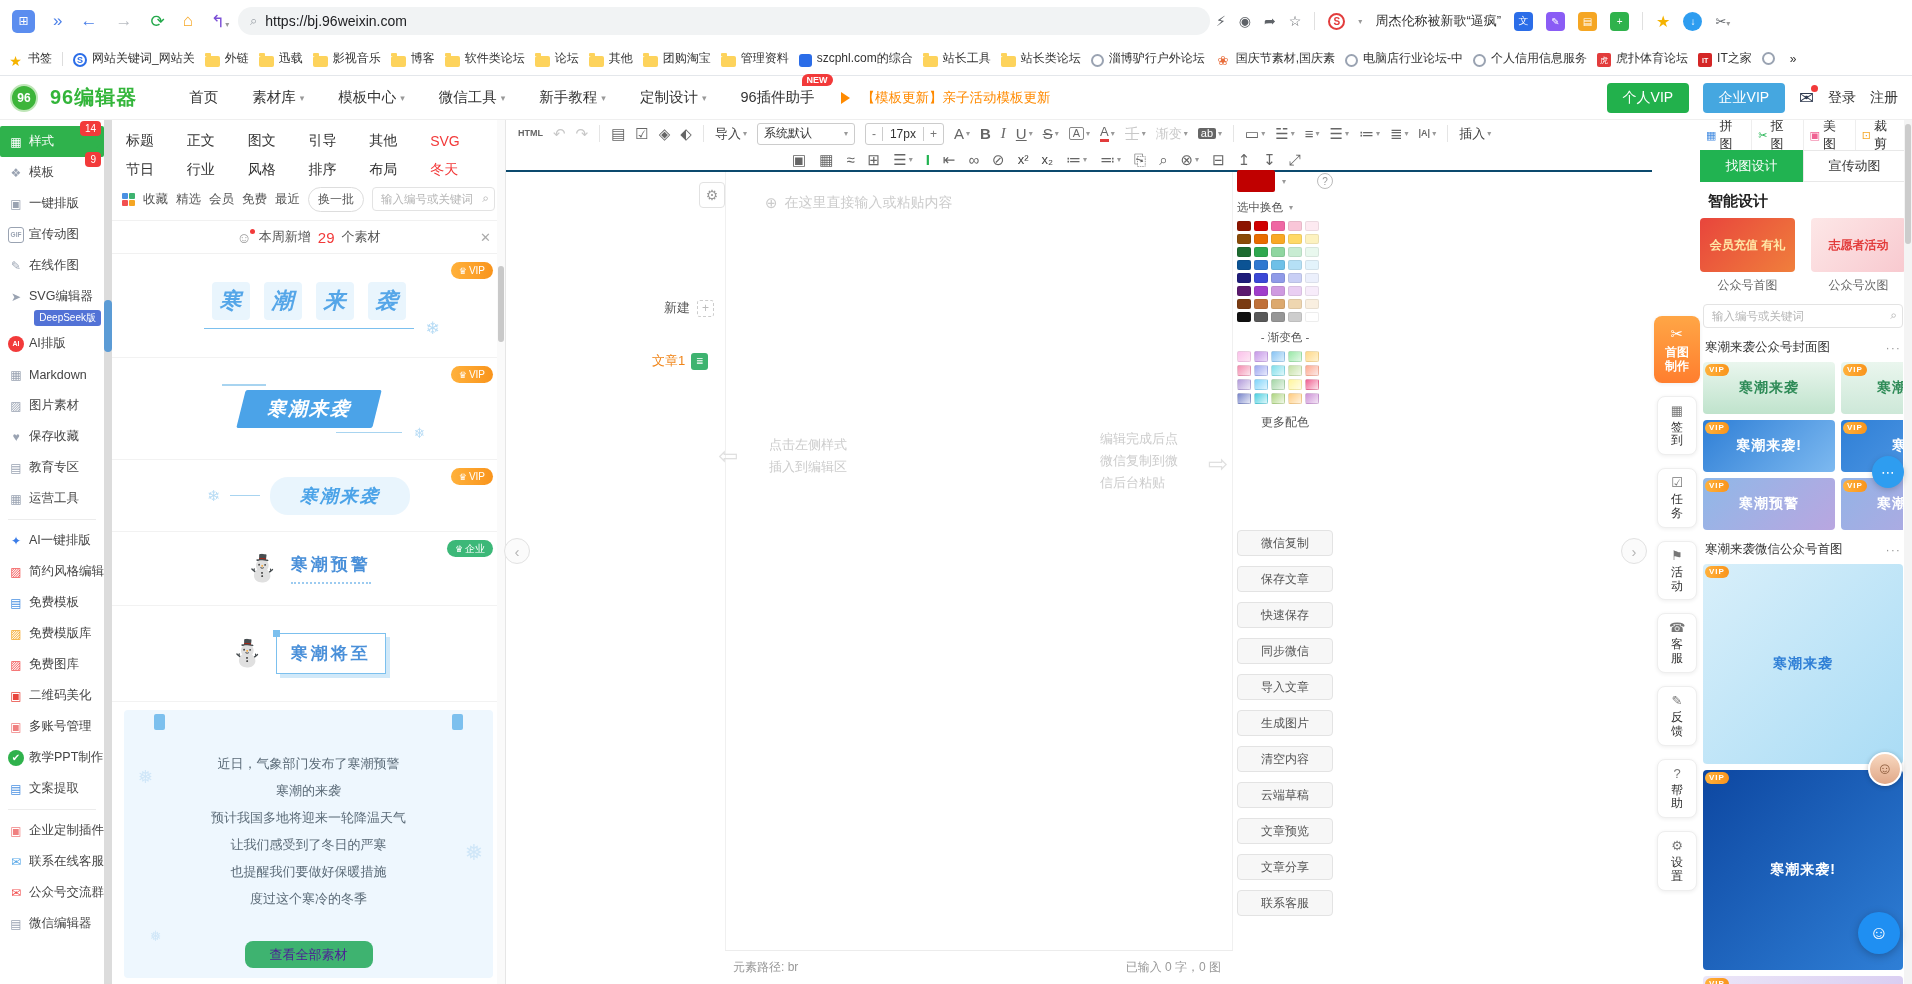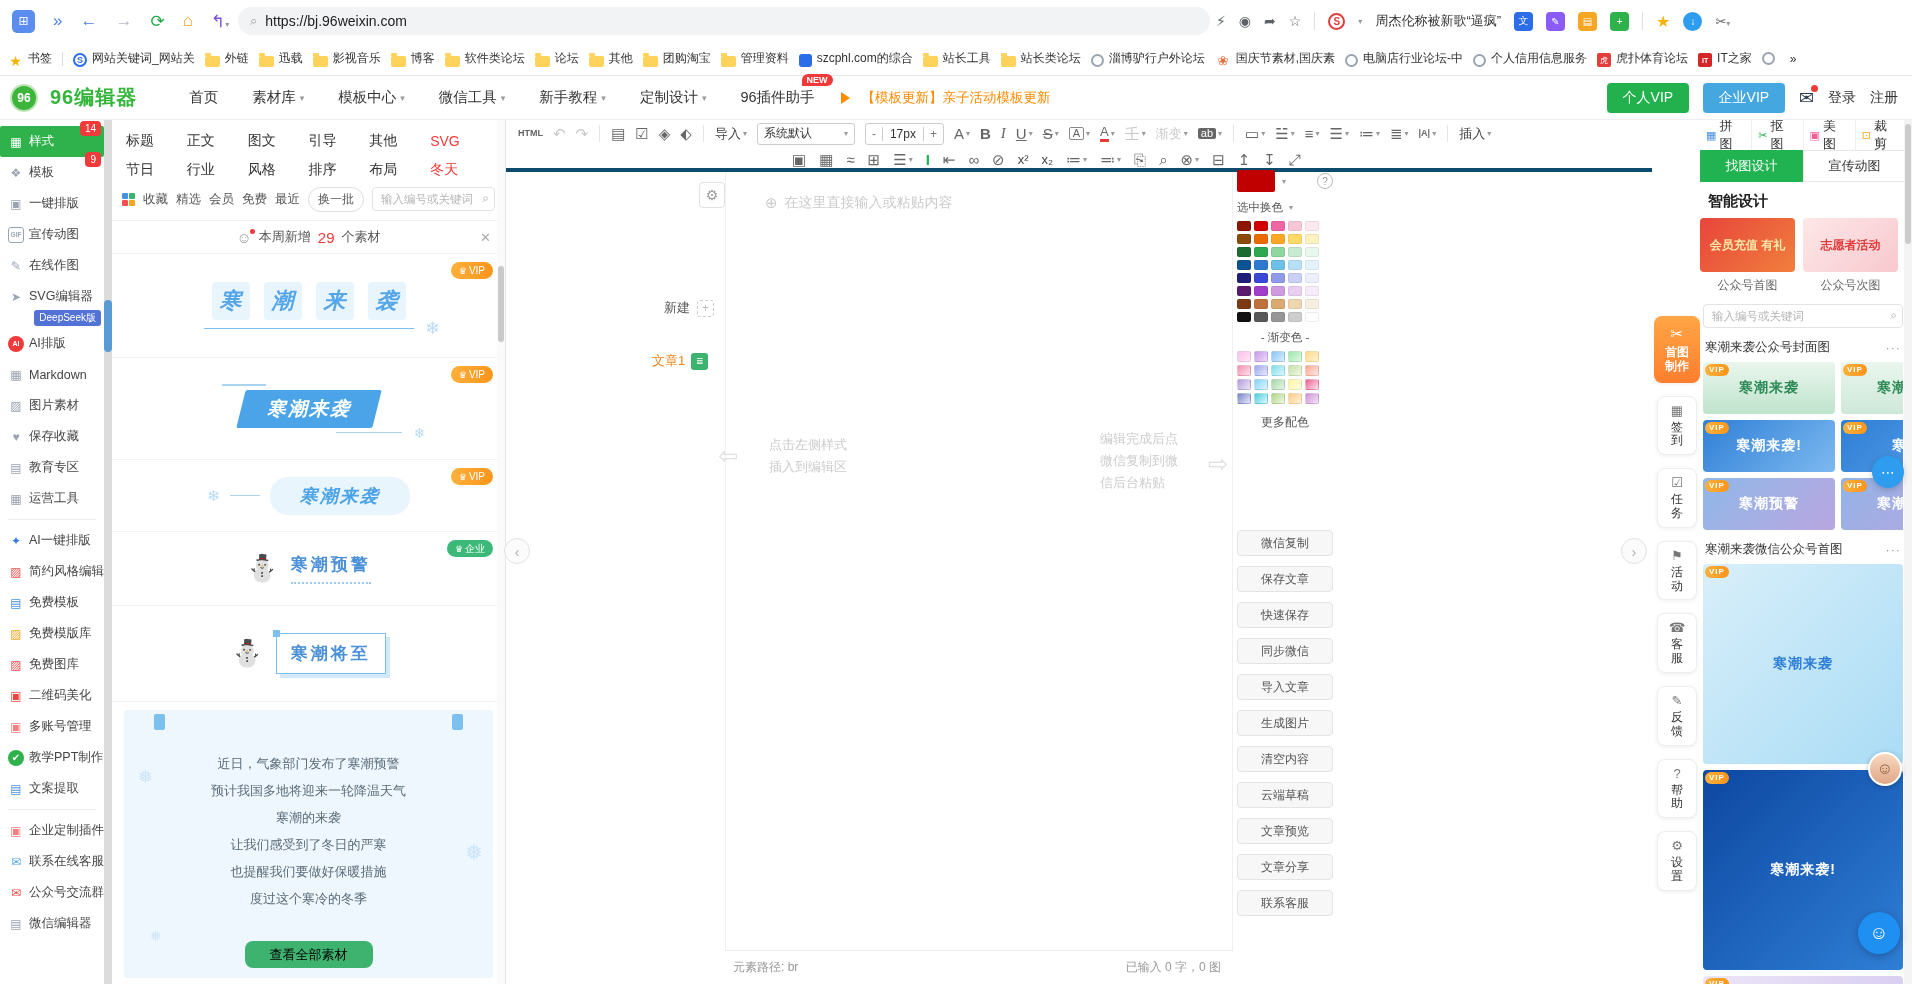--- a/index.html
+++ b/index.html
@@ -125,27 +125,27 @@
 #mc5{height:96px;gap:12px}
 .c5-box{position:relative;border:1px solid #7cc0ee;background:#fff;box-shadow:4px 4px 0 rgba(124,192,238,.35);padding:8px 14px;color:#4a90d9;font-size:17px;font-weight:bold;letter-spacing:3px}
 .c5-box::before{content:"";position:absolute;left:-4px;top:-4px;width:7px;height:7px;background:#7cc0ee}
 
 #mtext-card{position:relative;margin:0;height:284px;align-items:flex-start;border-bottom:none}
 .tcard-inner{position:relative;margin:8px 12px;width:370px;height:268px;background:#eef7fe;border-radius:4px}
 .pin{position:absolute;top:4px;width:11px;height:16px;background:#7cc0ee;border-radius:2px}
 .pin.l{left:30px}.pin.r{right:30px}
 .tc-flake{position:absolute;color:#cfe6f8}
 .tc-lines{padding-top:40px;text-align:center;font-size:13px;color:#5b6b78;line-height:27px}
-.view-all{position:absolute;left:50%;transform:translateX(-50%);bottom:10px;width:128px;height:27px;background:#3eb370;color:#000000;font-size:13px;border-radius:8px;display:flex;align-items:center;justify-content:center;cursor:pointer}
+.view-all{position:absolute;left:50%;transform:translateX(-50%);bottom:10px;width:128px;height:27px;background:#3eb370;color:#4c1d95;font-size:13px;border-radius:8px;display:flex;align-items:center;justify-content:center;cursor:pointer}
 #mp-scroll{position:absolute;right:0;top:0;bottom:0;width:8px;background:#fafafa}
 #mp-thumb{position:absolute;right:1px;top:146px;width:6px;height:76px;background:#c9c9c9;border-radius:3px}
 
 
 #editor{position:absolute;left:506px;top:120px;width:1146px;bottom:0;background:#fff}
-#etoolbar{position:relative;height:52px;border-bottom:4px solid #0c4a6e;background:#fff}
+#etoolbar{position:relative;height:52px;border-bottom:2px solid #0c4a6e;background:#fff}
 .tb-row{position:absolute;display:flex;align-items:center}
 #tb-row1{left:8px;top:0;height:27px;gap:2px}
 #tb-row2{left:282px;top:27px;height:25px;gap:5px}
 .tb-btn{display:flex;align-items:center;padding:2px 4px;border-radius:3px;color:#666;font-size:15px;cursor:pointer;white-space:nowrap}
 .tb-g{line-height:1}
 .tb-g.tbtxt{font-size:9px;font-weight:bold}
 .tb-g.tbtxt13{font-size:13px;color:#444}
 .tb-g.dim{color:#c8c8c8}
 .tb-g.b{font-weight:bold}
 .tb-g.it{font-style:italic;font-family:"Liberation Serif",serif}
@@ -207,21 +207,21 @@
 
 #right-panel{position:absolute;left:1700px;top:120px;width:206px;bottom:0;background:#fff;overflow:hidden}
 #rp-tools{height:30px;display:flex;align-items:center;justify-content:space-around;font-size:13px;color:#333}
 .tool{display:flex;align-items:center;gap:3px;padding:0 6px;cursor:pointer}
 .tool+.tool{border-left:1px solid #eee}
 .tool i{font-size:11px}
 #rp-tabs{height:32px;display:flex}
 .rtab{flex:1;display:flex;align-items:center;justify-content:center;font-size:13px;border:1px solid #e8e8e8;color:#333;background:#fff;cursor:pointer}
 .rtab.active{background:#21b351;color:#fff;border-color:#21b351}
 #rp-smart{font-size:15px;font-weight:bold;color:#222;margin:10px 0 7px 8px}
-#rp-promos{display:flex;gap:8px;justify-content:flex-start}
+#rp-promos{display:flex;justify-content:space-between}
 .promo-card{width:95px;height:54px;border-radius:4px;display:flex;align-items:center;justify-content:center;font-size:12px;font-weight:bold;text-align:center;cursor:pointer}
 .promo-label{text-align:center;font-size:12px;color:#666;margin-top:5px}
 #rp-search-wrap{position:relative;margin:10px 3px 0}
 .rsec-title{display:flex;align-items:center;justify-content:space-between;font-size:12.5px;color:#333;padding:0 5px;margin-top:11px}
 .rsec-more{color:#999;letter-spacing:1px;cursor:pointer}
 .trow{display:flex;gap:6px;overflow:hidden;margin:6px 3px 0}
 .thumb{position:relative;flex:0 0 132px;height:52px;border-radius:4px;display:flex;align-items:center;justify-content:center;font-weight:bold;font-size:14px;letter-spacing:1px;cursor:pointer}
 .trow2 .thumb{flex:0 0 200px}
 .thumb-badge{position:absolute;top:2px;left:2px;background:linear-gradient(90deg,#ffb13b,#f9941c);color:#fff;font-size:8px;padding:0 4px;border-radius:6px;height:12px;line-height:12px}
 #rp-scroll{position:absolute;left:1904px;top:120px;bottom:0;width:8px;background:#f4f4f4}
@@ -778,22 +778,22 @@
   <div class="mcard" id="mtext-card">
     <div class="tcard-inner">
       <span class="pin l"></span>
       <span class="pin r"></span>
       <span class="tc-flake" style="left:14px;top:56px;font-size:18px">❅</span>
       <span class="tc-flake" style="right:10px;top:130px;font-size:22px">❅</span>
       <span class="tc-flake" style="left:26px;bottom:34px;font-size:14px">❅</span>
       <div class="tc-lines">
 
       <div class="tc-line">近日，气象部门发布了寒潮预警</div>
+          <div class="tc-line">寒潮的来袭</div>
           <div class="tc-line">预计我国多地将迎来一轮降温天气</div>
-          <div class="tc-line">寒潮的来袭</div>
           <div class="tc-line">让我们感受到了冬日的严寒</div>
           <div class="tc-line">也提醒我们要做好保暖措施</div>
           <div class="tc-line">度过这个寒冷的冬季</div>
         </div>
       <span class="view-all">查看全部素材</span>
     </div>
   </div>
 
   <div id="mp-scroll">
       <div id="mp-thumb"></div>

